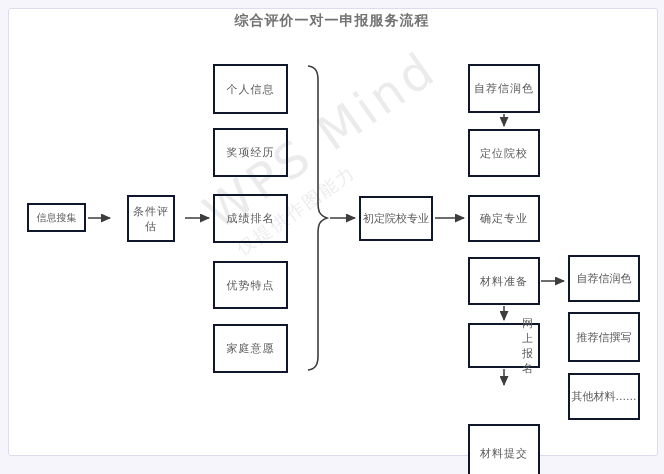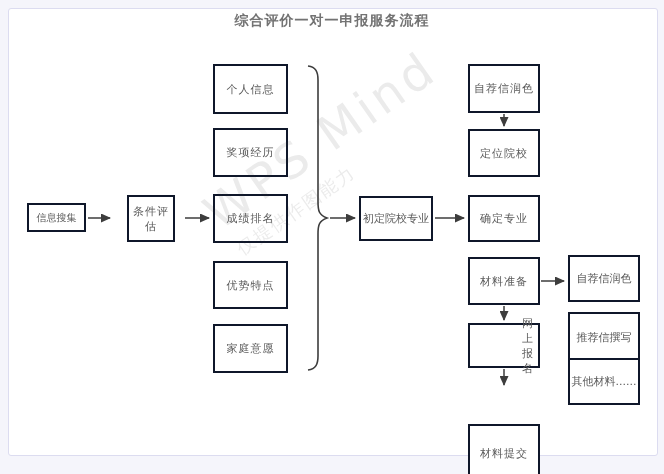--- a/index.html
+++ b/index.html
@@ -31,21 +31,21 @@
   .n-family{left:213px;top:324px;width:75px;height:49px;}
   .n-initial{left:359px;top:196px;width:74px;height:45px;letter-spacing:0;}
   .n-brochure{left:468px;top:64px;width:72px;height:49px;}
   .n-position{left:468px;top:129px;width:72px;height:48px;}
   .n-major{left:468px;top:195px;width:72px;height:47px;}
   .n-prep{left:468px;top:257px;width:72px;height:48px;}
   .n-online{left:468px;top:323px;width:72px;height:45px;padding-left:48px;}
   .n-submit{left:468px;top:388px;width:72px;height:58px;margin-top:36px;}
   .n-selfletter{left:568px;top:255px;width:72px;height:47px;letter-spacing:0;}
   .n-recommend{left:568px;top:312px;width:72px;height:50px;letter-spacing:0;}
-  .n-other{left:568px;top:358px;width:72px;height:47px;letter-spacing:0;}
+  .n-other{left:568px;top:373px;width:72px;height:47px;letter-spacing:0;}
   svg.connectors{position:absolute;left:0;top:0;z-index:1;pointer-events:none;}
   .watermark{
     position:absolute;left:150px;top:90px;width:480px;height:300px;
     transform:rotate(-35deg);transform-origin:center center;
     z-index:2;pointer-events:none;color:rgba(60,60,60,0.10);
     text-align:center;
   }
   .watermark .wm-main{font-size:48px;letter-spacing:4px;white-space:nowrap;}
   .watermark .wm-sub{font-size:18px;letter-spacing:2px;white-space:nowrap;margin-top:4px;margin-left:-120px;}
 </style>

